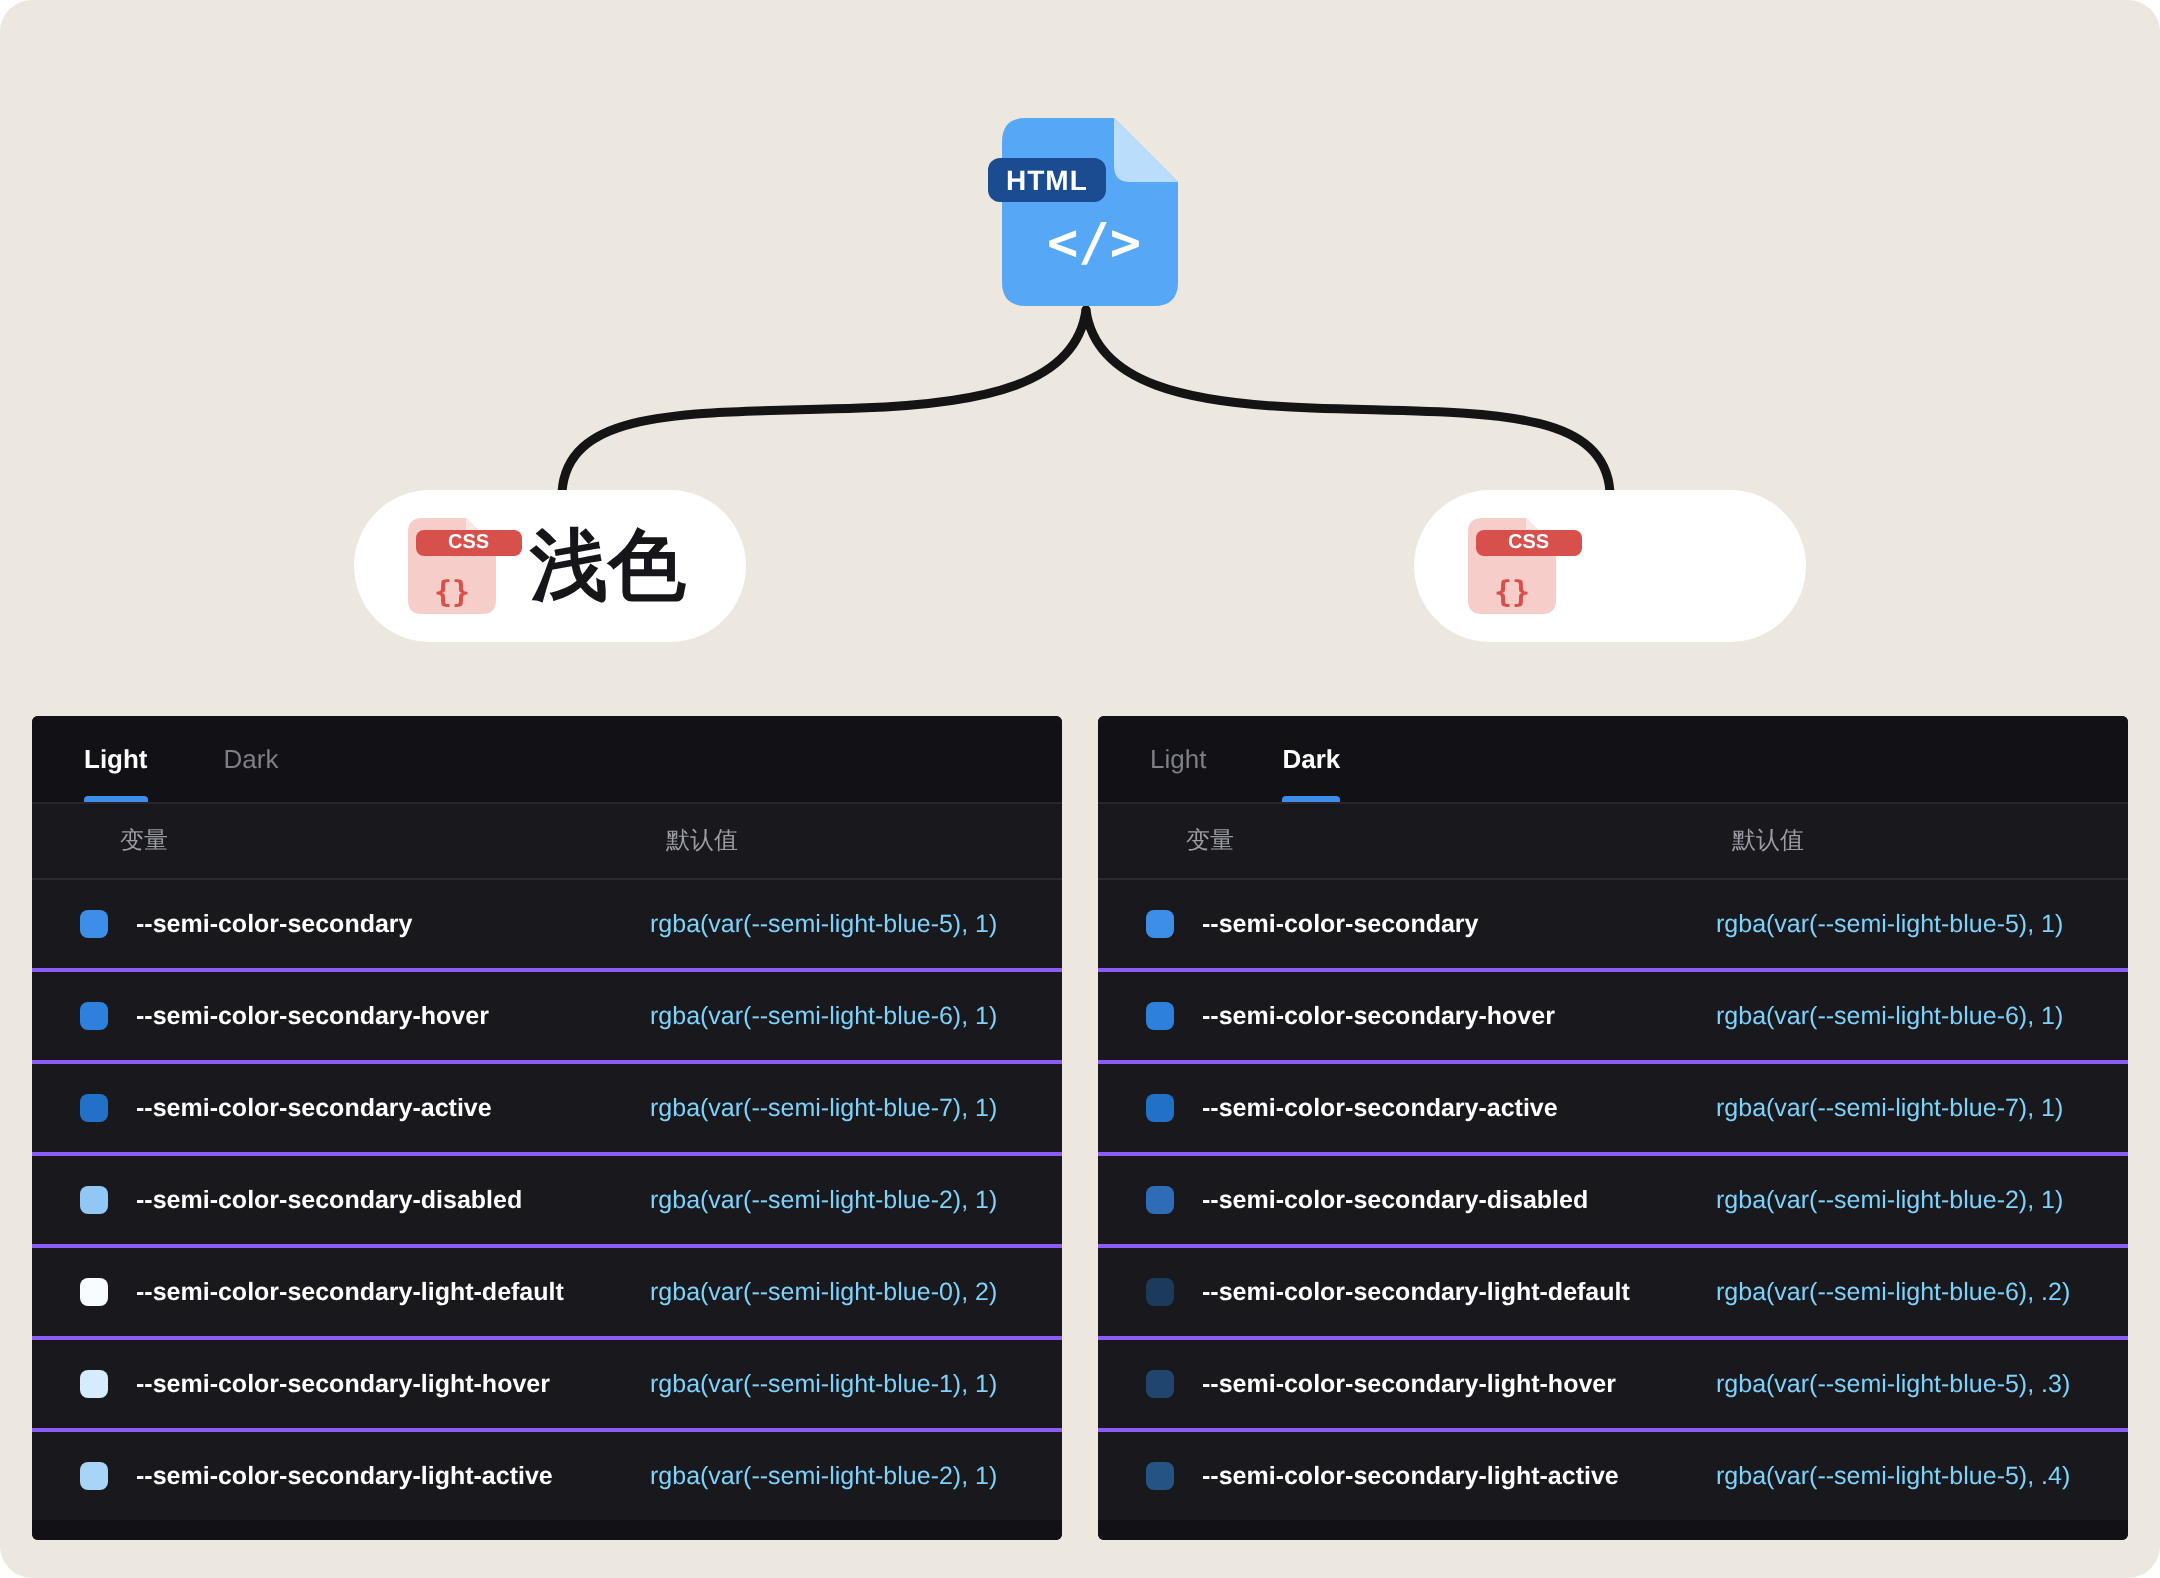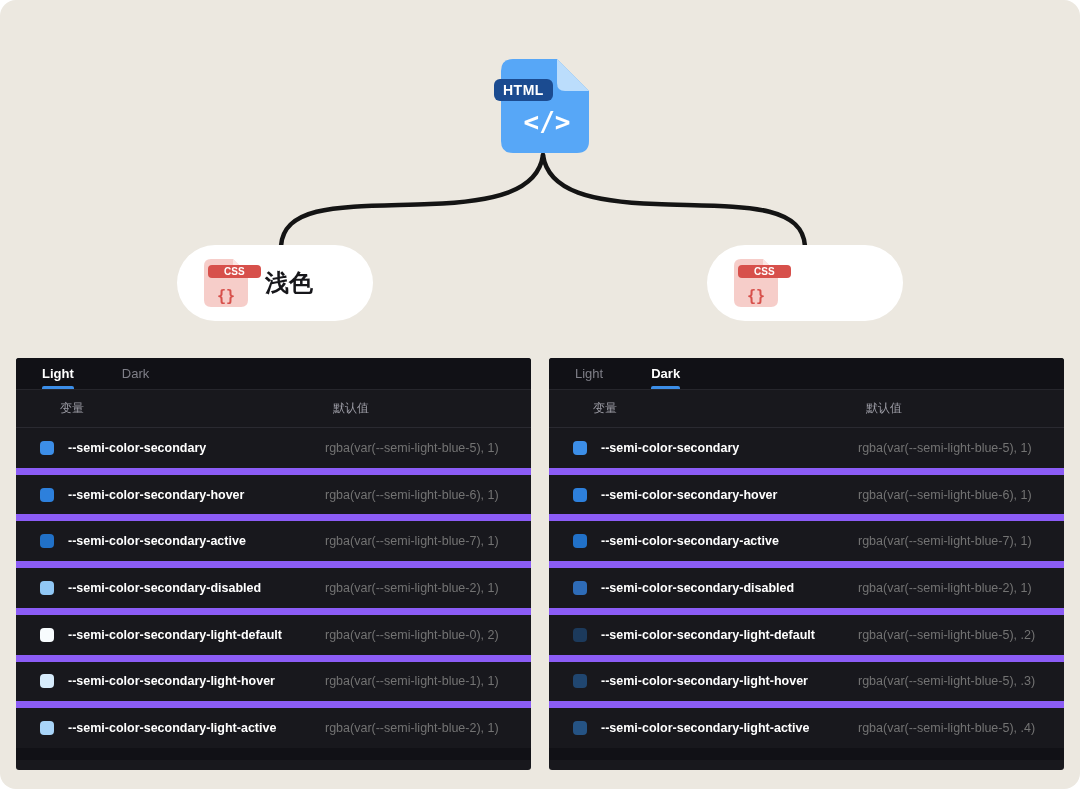--- a/index.html
+++ b/index.html
@@ -25,63 +25,63 @@
     font-weight:bold; font-size:26px; font-family:"DejaVu Sans Mono",monospace;
   }
 
   
   .pill {
     position:absolute; top:245px; width:196px; height:76px; background:#ffffff;
     border-radius:40px; display:flex; align-items:center; gap:16px; padding-left:26px;
   }
   .pill.left  { left:177px; }
   .pill.right { left:707px; }
-  .pill-label { font-size:24px; font-weight:600; color:#16161A; }
+  .pill-label { font-size:39px; font-weight:600; color:#16161A; }
   .css-icon { position:relative; width:46px; height:50px; flex:0 0 auto; }
   .css-icon svg { position:absolute; inset:0; width:100%; height:100%; }
   .css-badge {
     position:absolute; top:7px; left:5px; background:#D7504B; color:#fff;
     font-size:10px; font-weight:bold; padding:1px 16px; border-radius:4px;
   }
   .css-glyph {
     position:absolute; bottom:3px; left:0; right:0; text-align:center; color:#D7504B;
     font-weight:bold; font-size:15px; font-family:"DejaVu Sans Mono",monospace;
   }
 
   
   .panel {
     position:absolute; top:358px; width:515px; height:412px;
     background:#18181D; border-radius:3px; overflow:hidden; color:#fff;
   }
   .panel.p0 { left:16px; }
   .panel.p1 { left:549px; }
   .tabbar {
-    height:32px; background:#111116; display:flex; align-items:stretch;
-    padding-left:26px; gap:48px; border-bottom:1px solid #26262C;
+    height:44px; background:#111116; display:flex; align-items:stretch;
+    padding-left:26px; gap:38px; border-bottom:1px solid #26262C;
   }
   .tab { position:relative; display:flex; align-items:center; font-size:13px; color:#7F7F88; cursor:pointer; }
   .tab.active { color:#ffffff; font-weight:bold; }
   .tab.active::after {
     content:""; position:absolute; left:0; right:0; bottom:0; height:3px;
     background:#3C8EE8; border-radius:2px 2px 0 0;
   }
   .thead {
     height:38px; display:grid; grid-template-columns:1fr 40%; align-items:center;
     padding:0 16px 0 44px; color:#9C9CA5; font-size:12px;
     border-bottom:1px solid #2A2A31; background:#18181D;
   }
   .rows { height:calc(100% - 42px - 38px - 12px); display:flex; flex-direction:column; }
   .row {
     flex:1; display:grid; grid-template-columns:28px 1fr 40%; align-items:center;
-    padding:0 16px 0 24px; border-bottom:7px solid #8b5cf6;
+    padding:0 16px 0 24px; border-bottom:2px solid #8b5cf6;
   }
   .row:last-child { border-bottom:none; }
   .swatch { width:14px; height:14px; border-radius:4px; }
   .var { font-size:12.5px; font-weight:bold; color:#FFFFFF; }
-  .val { font-size:12.5px; color:#737373; }
+  .val { font-size:12.5px; color:#7dd3fc; }
   .footer-strip { height:12px; background:#111116; }
 </style>
 </head>
 <body>
 
 <svg class="connectors" viewBox="0 0 1080 789">
   <path d="M543,155 C538,192 492,202 430,204 C350,207 284,202 281,246" fill="none" stroke="#141414" stroke-width="4.5" stroke-linecap="round"></path>
   <path d="M543,155 C548,192 594,202 656,204 C736,207 802,202 805,246" fill="none" stroke="#141414" stroke-width="4.5" stroke-linecap="round"></path>
 </svg>
 
@@ -200,21 +200,21 @@
     <span class="val">rgba(var(--semi-light-blue-7), 1)</span>
   </div>
       <div class="row">
     <span class="swatch" style="background: rgb(46, 108, 184);"></span>
     <span class="var">--semi-color-secondary-disabled</span>
     <span class="val">rgba(var(--semi-light-blue-2), 1)</span>
   </div>
       <div class="row">
     <span class="swatch" style="background: rgb(28, 58, 92);"></span>
     <span class="var">--semi-color-secondary-light-default</span>
-    <span class="val">rgba(var(--semi-light-blue-5), .2)</span>
+    <span class="val">rgba(var(--semi-light-blue-6), .2)</span>
   </div>
       <div class="row">
     <span class="swatch" style="background: rgb(32, 70, 112);"></span>
     <span class="var">--semi-color-secondary-light-hover</span>
     <span class="val">rgba(var(--semi-light-blue-5), .3)</span>
   </div>
       <div class="row">
     <span class="swatch" style="background: rgb(37, 83, 132);"></span>
     <span class="var">--semi-color-secondary-light-active</span>
     <span class="val">rgba(var(--semi-light-blue-5), .4)</span>

